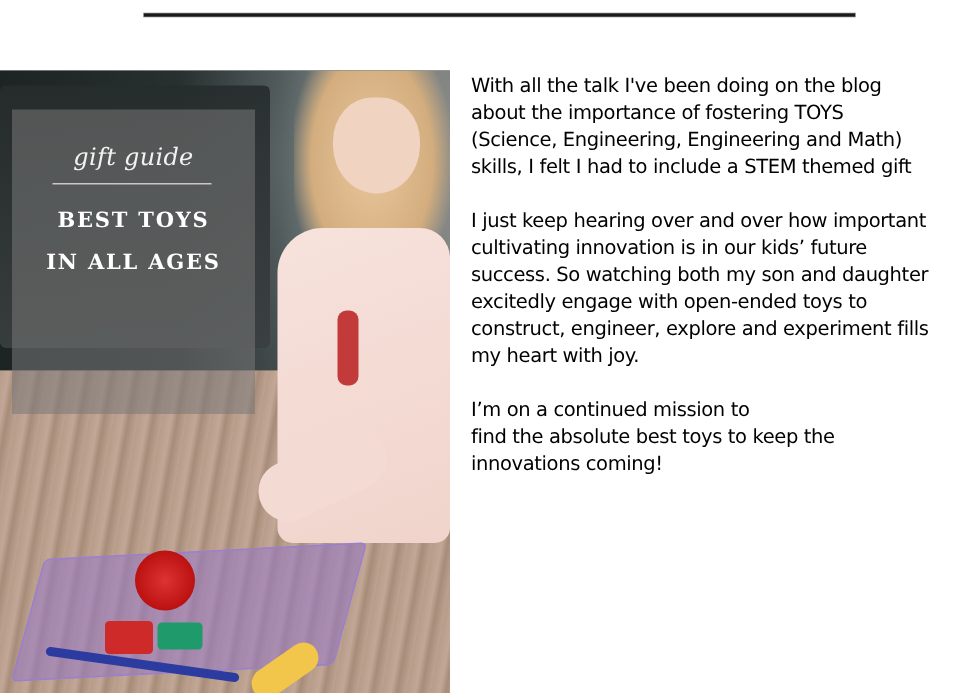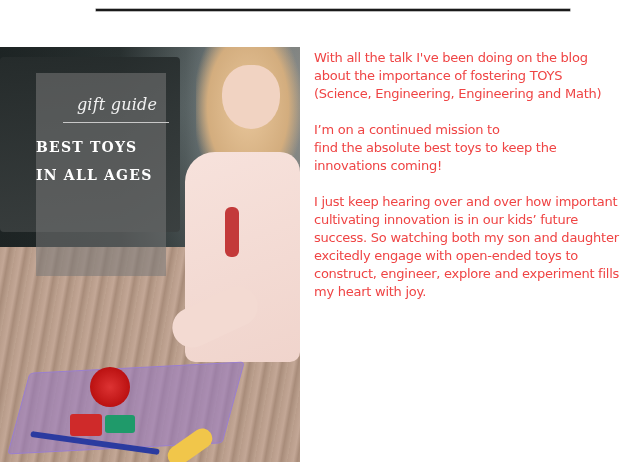--- a/index.html
+++ b/index.html
@@ -28,31 +28,31 @@
       border-radius: 6px; background: #c33a3a; }
     .hero .board { position: absolute; left: 20px; top: 320px; width: 210px; height: 80px;
       background: rgba(150,120,200,0.55); border: 1px solid #9a7fd0; transform: skewX(-18deg) rotate(-3deg); border-radius: 4px; }
     .hero .speaker { position: absolute; left: 90px; top: 320px; width: 40px; height: 40px; border-radius: 50%;
       background: radial-gradient(circle, #d33 0%, #b11 70%); }
     .hero .blue-bar { position: absolute; left: 30px; top: 393px; width: 130px; height: 6px; background: #2b3ba0; transform: rotate(8deg); border-radius: 3px; }
     .hero .green-part { position: absolute; left: 105px; top: 368px; width: 30px; height: 18px; background: #1f9a6a; border-radius: 3px; }
     .hero .red-part { position: absolute; left: 70px; top: 367px; width: 32px; height: 22px; background: #cf2a2a; border-radius: 3px; }
     .hero .yellow-part { position: absolute; left: 165px; top: 390px; width: 50px; height: 20px; background: #f1c64a; border-radius: 10px; transform: rotate(-35deg); }
 
-    .overlay { position: absolute; left: 36px; top: 73px; width: 130px; height: 203px;
+    .overlay { position: absolute; left: 8px; top: 73px; width: 162px; height: 203px;
       background: rgba(120,120,120,0.55); }
     .overlay .script { position: absolute; left: 0; top: 22px; width: 162px; text-align: center;
       font-family: "DejaVu Serif", serif; font-style: italic; font-size: 16px; color: #f2f2f2; letter-spacing: 0.2px; }
     .overlay .rule { position: absolute; left: 27px; top: 49px; width: 106px; height: 1px; background: #c8c8c8; }
-    .overlay .headline { position: absolute; left: 0; top: 60px; width: 162px; }
+    .overlay .headline { position: absolute; left: 0; top: 60px; width: 162px; text-align: center; }
     .overlay .headline div { font-family: "DejaVu Serif", serif; font-weight: bold; color: #ffffff;
       font-size: 14px; letter-spacing: 1.2px; line-height: 28px; white-space: nowrap; }
 
     .article { position: absolute; left: 314px; top: 49px; width: 324px;
-      font-family: "DejaVu Sans", sans-serif; font-size: 13px; line-height: 18px; color: #ef4444; letter-spacing: -0.25px; }
+      font-family: "DejaVu Sans", sans-serif; font-size: 13px; line-height: 18px; color: #000000; letter-spacing: -0.25px; }
     .article p { margin: 0 0 18px 0; }
     .article .line { display: block; white-space: nowrap; }
   </style>
 </head>
 <body>
 
 <div class="top-rule"></div>
 
 <div class="hero" title="Young girl building a snap circuits electronics kit on a wooden table">
   <div class="wall"></div>
@@ -78,27 +78,28 @@
       <div>IN ALL AGES</div>
     </div>
   </div>
 </div>
 
 <div class="article">
   <p>
     <span class="line">With all the talk I've been doing on the blog</span>
     <span class="line">about the importance of fostering TOYS</span>
     <span class="line">(Science, Engineering, Engineering and Math)</span>
-  </p>
-  <p>
-    <span class="line">I’m on a continued mission to</span>
-    <span class="line">find the absolute best toys to keep the</span>
-    <span class="line">innovations coming!</span>
+    <span class="line">skills, I felt I had to include a STEM themed gift</span>
   </p>
   <p>
     <span class="line">I just keep hearing over and over how important</span>
     <span class="line">cultivating innovation is in our kids’ future</span>
     <span class="line">success.  So watching both my son and daughter</span>
     <span class="line">excitedly engage with open-ended toys to</span>
     <span class="line">construct, engineer, explore and experiment fills</span>
     <span class="line">my heart with joy.</span>
   </p>
+  <p>
+    <span class="line">I’m on a continued mission to</span>
+    <span class="line">find the absolute best toys to keep the</span>
+    <span class="line">innovations coming!</span>
+  </p>
 </div>
 
 </body></html>

